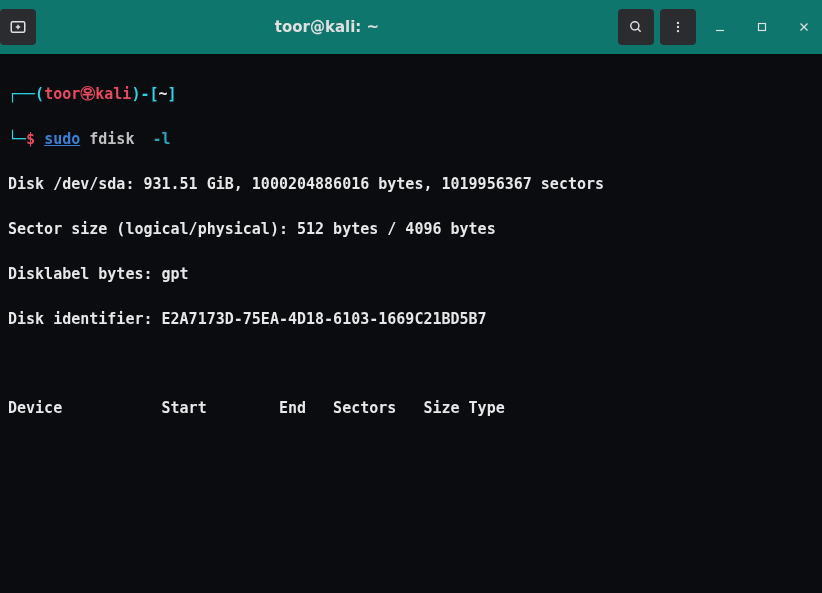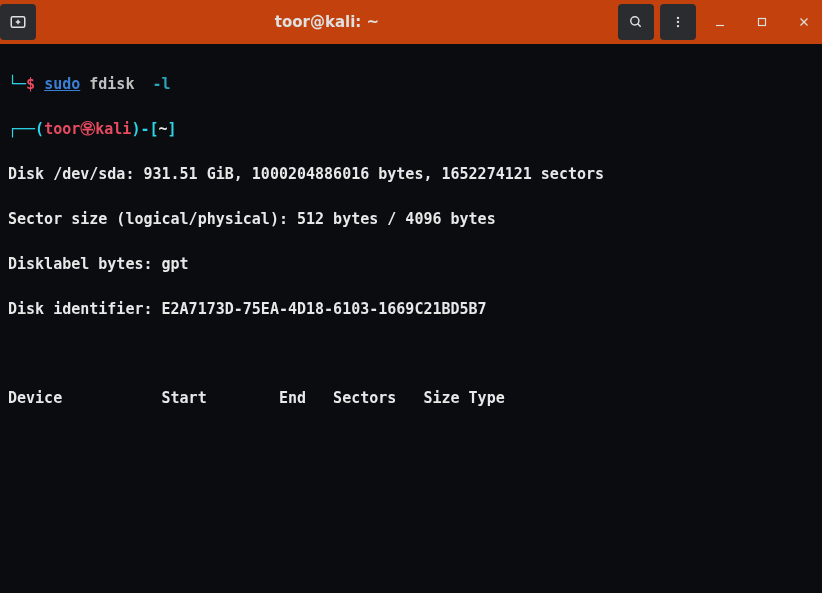--- a/index.html
+++ b/index.html
@@ -6,22 +6,22 @@
     body {
       width: 822px;
       height: 593px;
       background: #0a0c10;
       font-family: 'DejaVu Sans Mono', 'Courier New', monospace;
       font-size: 15px;
       color: #e8e8e8;
       overflow: hidden;
     }
     .titlebar {
-      background: #c2410c;
-      height: 44px;
+      background: #0f766e;
+      height: 54px;
       display: flex;
       align-items: center;
       padding: 0 0;
       gap: 6px;
     }
     .tab-btn {
       width: 36px;
       height: 36px;
       background: #2a2c30;
       border-radius: 4px;
@@ -107,23 +107,23 @@
   </div>
   <div class="win-btn">
     <svg viewBox="0 0 24 24" fill="none" stroke="#e0e0e0" stroke-width="2">
       <line x1="6" y1="6" x2="18" y2="18"></line>
       <line x1="18" y1="6" x2="6" y2="18"></line>
     </svg>
   </div>
 </div>
 
 <div class="terminal">
+<span class="prompt-line"><span class="cyan">┌──(</span><span class="red">toor</span><span class="red">㉾</span><span class="red">kali</span><span class="cyan">)-[</span><span class="white">~</span><span class="cyan">]</span></span>
 <span class="prompt-line"><span class="cyan">└─</span><span class="red">$</span> <span class="blue">sudo</span><span class="gray"> fdisk  </span><span class="darkcyan">-l</span></span>
-<span class="prompt-line"><span class="cyan">┌──(</span><span class="red">toor</span><span class="red">㉾</span><span class="red">kali</span><span class="cyan">)-[</span><span class="white">~</span><span class="cyan">]</span></span>
-<span class="row bold">Disk /dev/sda: 931.51 GiB, 1000204886016 bytes, 1652274121 sectors</span>
+<span class="row bold">Disk /dev/sda: 931.51 GiB, 1000204886016 bytes, 1019956367 sectors</span>
 <span class="row">Sector size (logical/physical): 512 bytes / 4096 bytes</span>
 <span class="row">Disklabel bytes: gpt</span>
 <span class="row">Disk identifier: E2A7173D-75EA-4D18-6103-1669C21BD5B7</span>
 <div class="partition-table">
 <span class="header-line">Device           Start        End   Sectors   Size Type</span>
 
 
 
 
 

